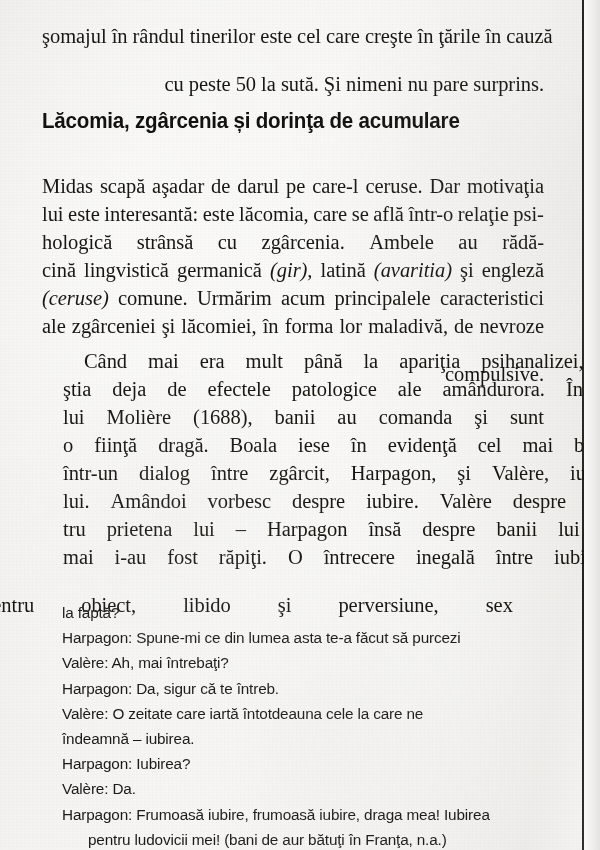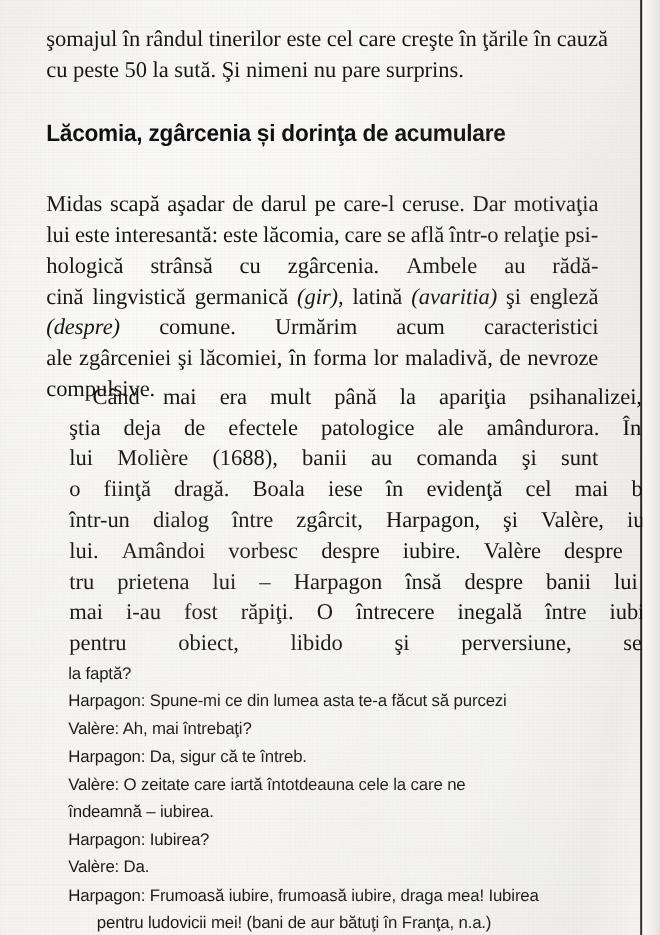--- a/index.html
+++ b/index.html
@@ -111,21 +111,22 @@
     text-indent: 21px;
   }
 
   
   .jline {
     display: flex;
     justify-content: space-between;
     white-space: nowrap;
   }
   .jline.last {
-    justify-content: flex-start;
+    justify-content: flex-end;
+    margin-top: 20px;
   }
   .jline > span {
     display: inline-block;
   }
 
   #dialogue {
     position: absolute;
     left: 62px;
     top: 600px;
     width: 470px;
@@ -203,24 +204,25 @@
           <span>cină</span>
           <span>lingvistică</span>
           <span>germanică</span>
           <span><i>(gir),</i></span>
           <span>latină</span>
           <span><i>(avaritia)</i></span>
           <span>şi</span>
           <span>engleză</span>
         </div>
         <div class="jline">
-          <span><i>(despre)</i></span>
+          <span><i>(ceruse)</i></span>
           <span>comune.</span>
           <span>Urmărim</span>
           <span>acum</span>
+          <span>principalele</span>
           <span>caracteristici</span>
         </div>
         <div class="jline">
           <span>ale</span>
           <span>zgârceniei</span>
           <span>şi</span>
           <span>lăcomiei,</span>
           <span>în</span>
           <span>forma</span>
           <span>lor</span>

